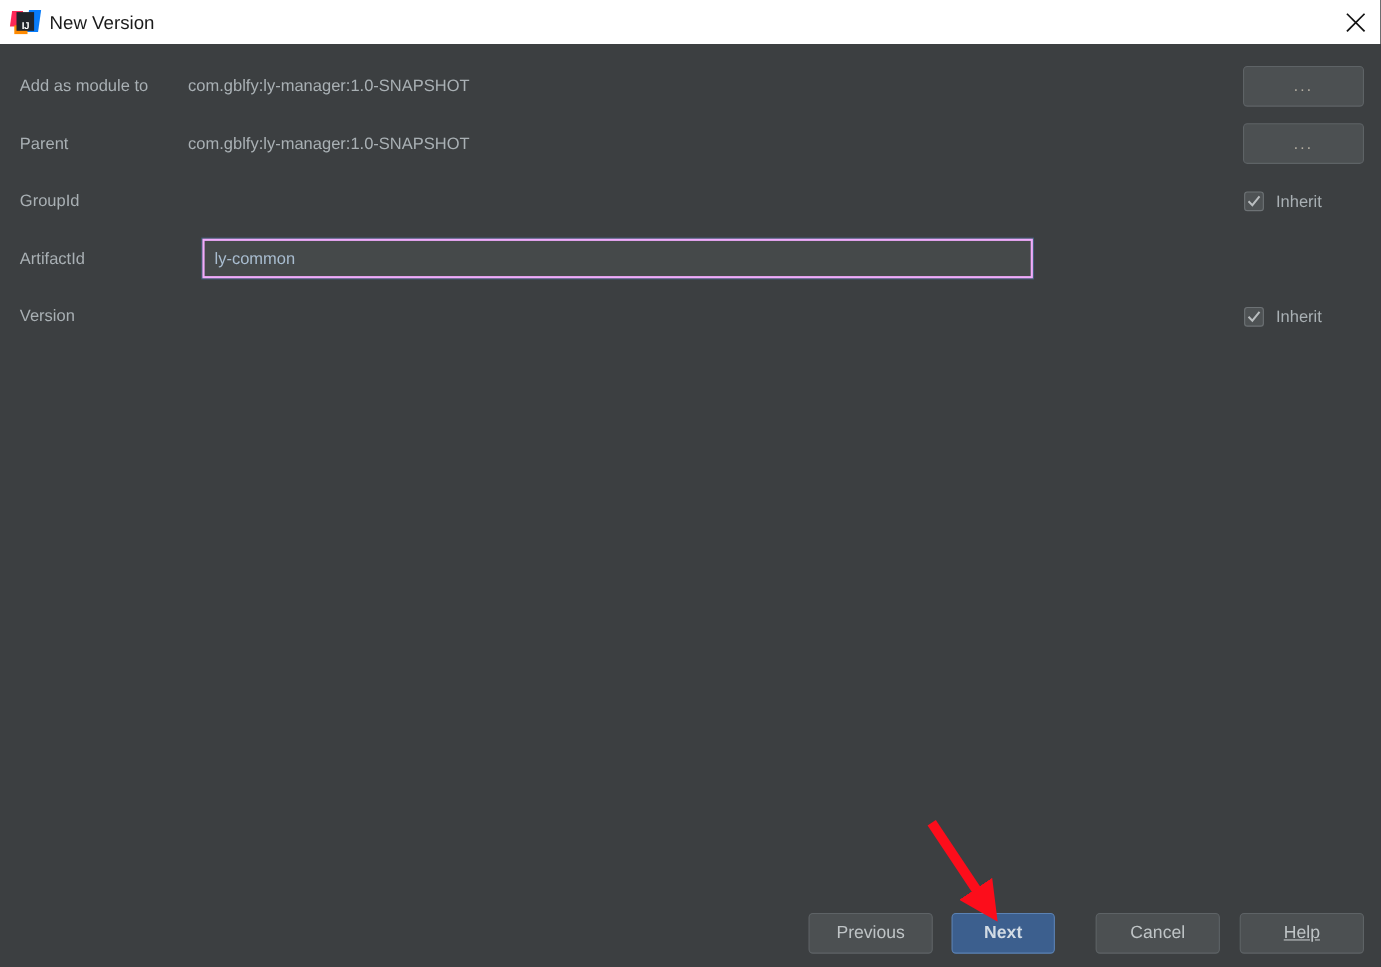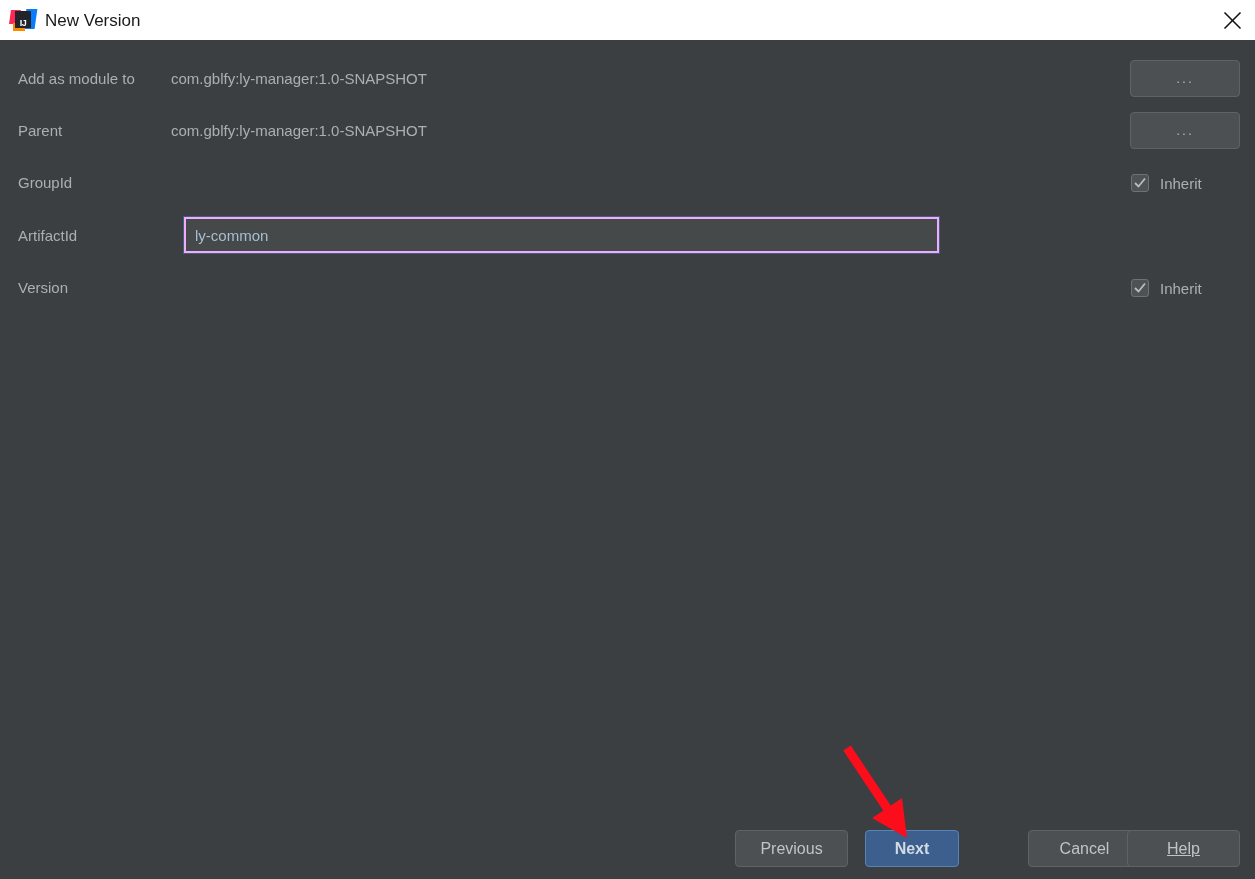--- a/index.html
+++ b/index.html
@@ -295,21 +295,21 @@
           <svg width="14" height="14" viewBox="0 0 14 14">
             <polyline points="2,7 5.5,10.5 12,2.5" fill="none" stroke="#b9bdbf" stroke-width="1.8"></polyline>
           </svg>
         </span>
         <span class="inherit-label">Inherit</span>
       </div>
     </div>
 
     <button class="footer-btn" style="left:735px; width:113px;">Previous</button>
     <button class="footer-btn primary" style="left:865px; width:94px;">Next</button>
-    <button class="footer-btn" style="left:996px; width:113px;margin-left:32px;">Cancel</button>
+    <button class="footer-btn" style="left:996px; width:113px;">Cancel</button>
     <button class="footer-btn" style="left:1127px; width:113px;text-decoration:underline;">Help</button>
 
   </div>
 
   <svg class="annot-arrow" viewBox="0 0 1255 879">
     <defs>
       <marker id="arrowhead" markerWidth="4" markerHeight="4" refX="1.6" refY="2" orient="auto">
         <polygon points="0,0 4,2 0,4" fill="#fc0d1b"></polygon>
       </marker>
     </defs>

